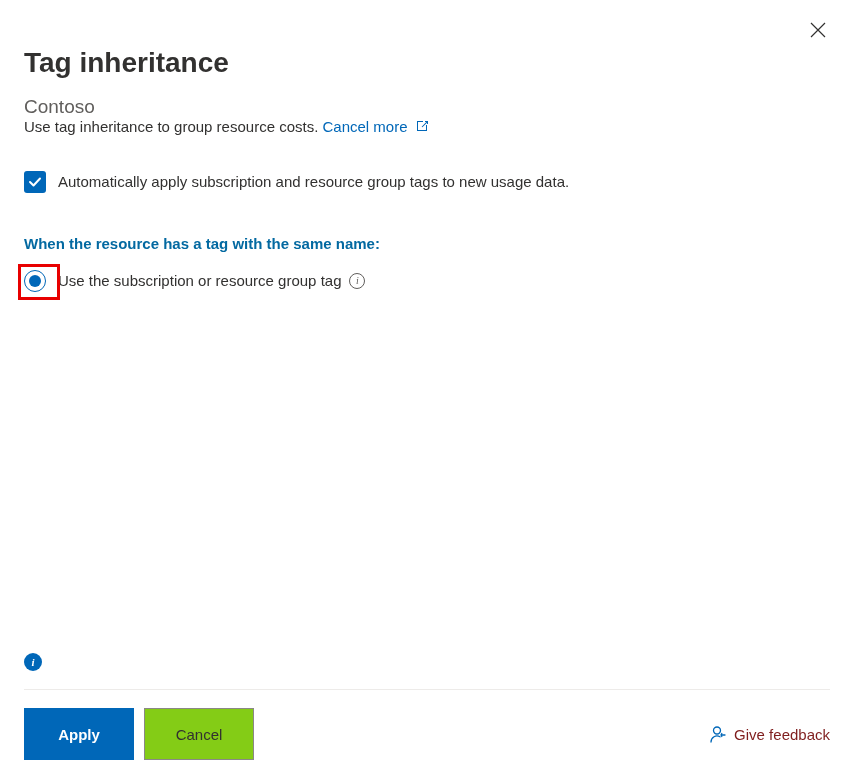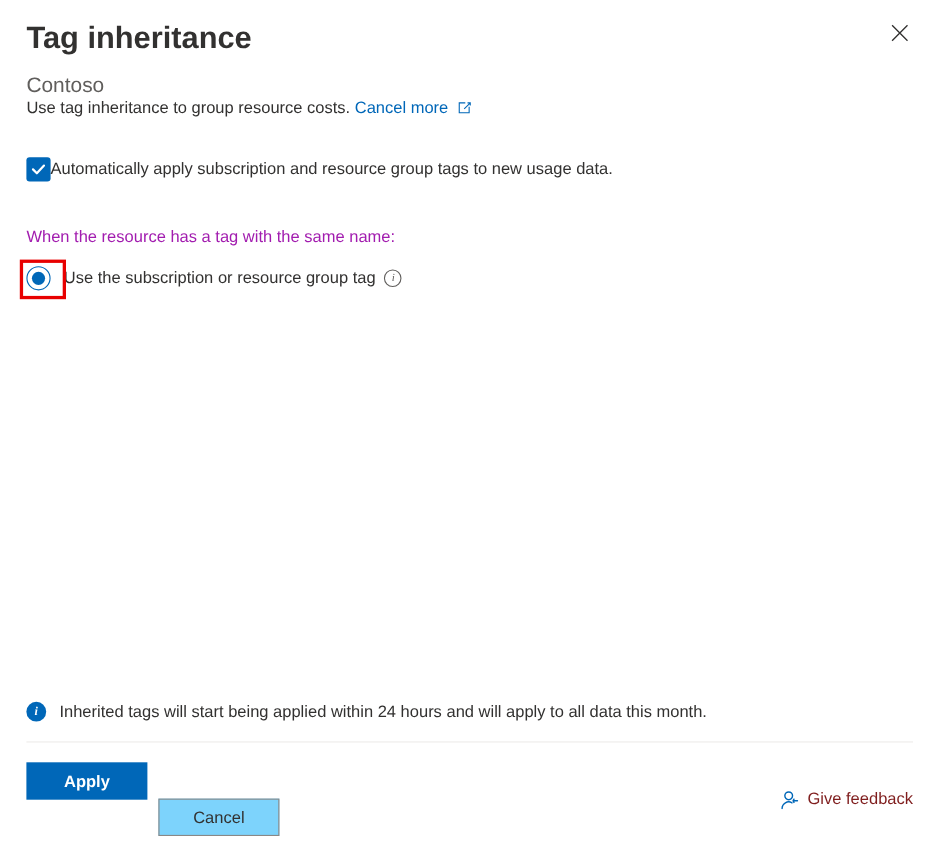--- a/index.html
+++ b/index.html
@@ -23,20 +23,21 @@
     }
     .title-block {
       display: flex;
       flex-direction: column;
     }
     .title {
       font-size: 28px;
       font-weight: 600;
       color: #323130;
       line-height: 1.2;
+      margin-top: 28px;
     }
     .subtitle {
       font-size: 19px;
       color: #605e5c;
       margin-top: 16px;
     }
     .close-btn {
       cursor: pointer;
       padding: 4px;
       font-size: 18px;
@@ -55,20 +56,21 @@
       gap: 6px;
     }
     .ext-icon {
       display: inline-flex;
       align-items: center;
     }
     .checkbox-row {
       margin-top: 36px;
       display: flex;
       align-items: center;
+      gap: 12px;
     }
     .checkbox {
       width: 22px;
       height: 22px;
       background: #0067b8;
       border-radius: 3px;
       display: flex;
       align-items: center;
       justify-content: center;
       cursor: pointer;
@@ -76,22 +78,23 @@
     }
     .checkbox-label {
       font-size: 15px;
       color: #323130;
     }
     .radio-section {
       margin-top: 42px;
     }
     .radio-heading {
       font-size: 15px;
-      color: #a21caf;
+      color: #0369a1;
       margin-bottom: 18px;
+      font-weight: bold;
     }
     .radio-row {
       display: flex;
       align-items: center;
       gap: 12px;
       margin-bottom: 20px;
       position: relative;
     }
     .radio-circle {
       width: 22px;
@@ -180,39 +183,38 @@
     .action-row {
       display: flex;
       justify-content: space-between;
       align-items: center;
     }
     .buttons {
       display: flex;
       gap: 10px;
     }
     .btn {
-      height: 34px;
+      height: 52px;
       padding: 0 20px;
       font-size: 15px;
       font-weight: 600;
       cursor: pointer;
       border: none;
       font-family: inherit;
       min-width: 110px;
     }
     .btn-primary {
       background: #0067b8;
       color: #fff;
     }
     .btn-secondary {
-      background: #7dd3fc;
+      background: #84cc16;
       color: #323130;
       border: 1px solid #8a8886;
       font-weight: 400;
-      margin-top: 33px;
     }
     .feedback-link {
       color: #7f1d1d;
       font-size: 15px;
       display: inline-flex;
       align-items: center;
       gap: 8px;
       cursor: pointer;
     }
   </style>
@@ -264,21 +266,20 @@
     <span class="radio-label">
       <span>Use the subscription or resource group tag</span>
       <span class="info-icon">i</span>
     </span>
   </div>
 </div>
 
 <div class="bottom-area">
   <div class="info-bar">
     <div class="info-circle">i</div>
-    <span>Inherited tags will start being applied within 24 hours and will apply to all data this month.</span>
   </div>
   <div class="divider"></div>
   <div class="action-row">
     <div class="buttons">
       <button class="btn btn-primary">Apply</button>
       <button class="btn btn-secondary">Cancel</button>
     </div>
     <div class="feedback-link">
       <svg width="18" height="18" viewBox="0 0 18 18">
           <path d="M9 9 a3.5 3.5 0 1 0 0-7 a3.5 3.5 0 0 0 0 7 Z M3 17 a6 6 0 0 1 9-5.2 M13 10 L17 10 M13 10 L13.8 8.5 M13 10 L13.8 11.5" stroke="#0067b8" stroke-width="1.3" fill="none" stroke-linecap="round"></path>

